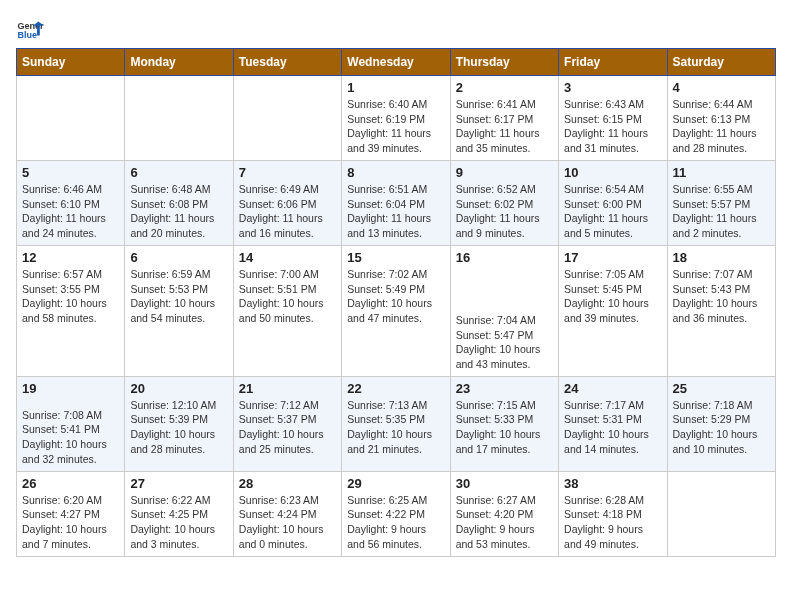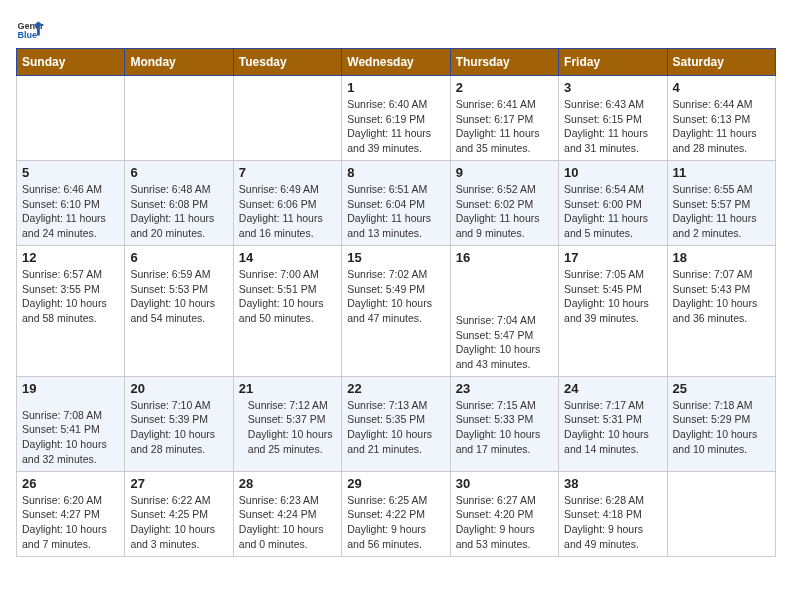--- a/index.html
+++ b/index.html
@@ -225,27 +225,27 @@
       </tr>
       <tr class="row-shaded">
         <td>
           <div class="day-num">19</div>
           <div class="day-info" style="white-space: pre-line; margin-top: 12px;">Sunrise: 7:08 AM
 Sunset: 5:41 PM
 Daylight: 10 hours and 32 minutes.</div>
         </td>
         <td>
           <div class="day-num">20</div>
-          <div class="day-info" style="white-space: pre-line;">Sunrise: 7:10 AM
+          <div class="day-info" style="white-space: pre-line;">Sunrise: 12:10 AM
 Sunset: 5:39 PM
 Daylight: 10 hours and 28 minutes.</div>
         </td>
         <td>
           <div class="day-num">21</div>
-          <div class="day-info" style="white-space: pre-line; margin-left: 9px;">Sunrise: 7:12 AM
+          <div class="day-info" style="white-space: pre-line;">Sunrise: 7:12 AM
 Sunset: 5:37 PM
 Daylight: 10 hours and 25 minutes.</div>
         </td>
         <td>
           <div class="day-num">22</div>
           <div class="day-info" style="white-space: pre-line;">Sunrise: 7:13 AM
 Sunset: 5:35 PM
 Daylight: 10 hours and 21 minutes.</div>
         </td>
         <td>

